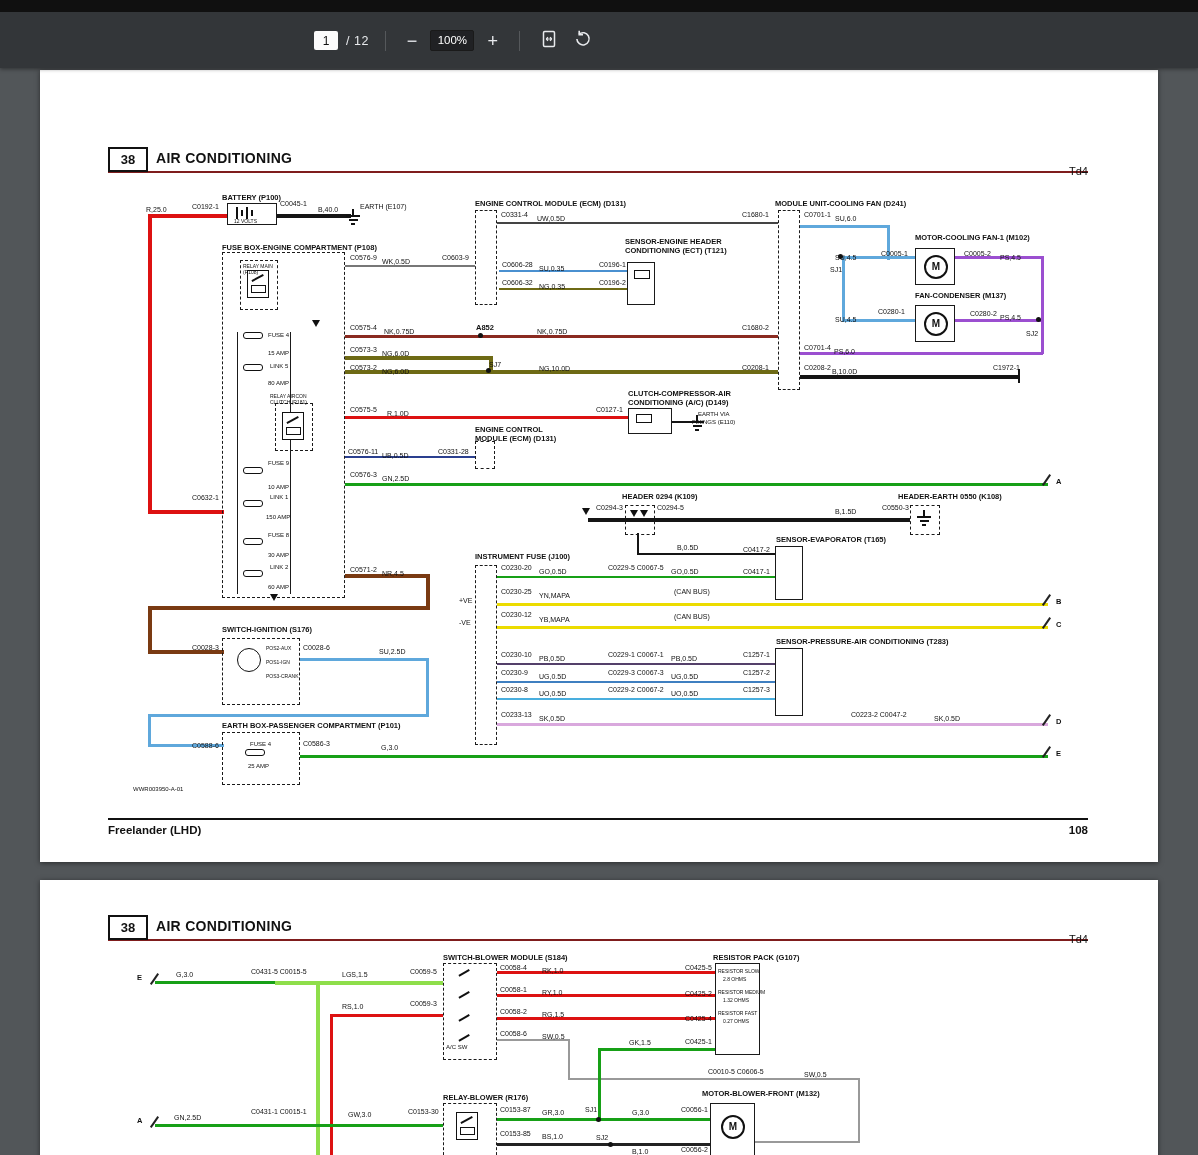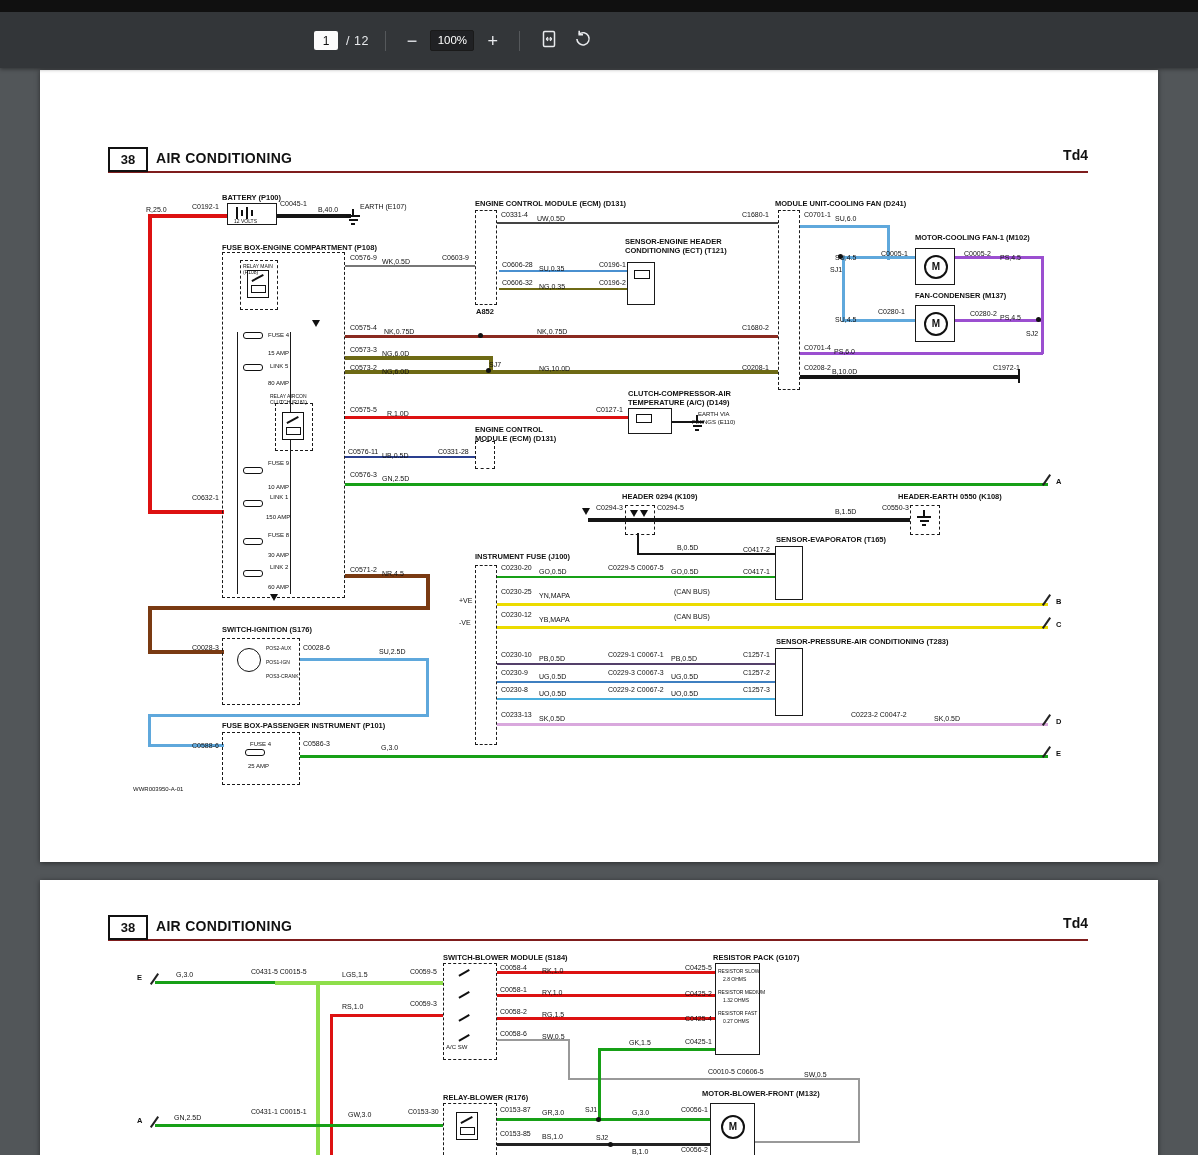--- a/index.html
+++ b/index.html
@@ -13,21 +13,21 @@
   .tb-btn{background:none;border:none;color:#e8eaed;font-size:18px;line-height:1;padding:2px 5px;cursor:pointer;font-family:"Liberation Sans",sans-serif}
   .zoom-box{min-width:32px;height:19px;background:#202124;color:#fff;border:1px solid #1a1a1a;border-radius:2px;text-align:center;line-height:19px;font-size:11.5px;padding:0 5px}
   .icon-btn{background:none;border:none;padding:2px 4px;cursor:pointer}
   
   .page{position:absolute;left:40px;width:1118px;background:#ffffff;box-shadow:0 1px 5px rgba(0,0,0,.5)}
   #page1{top:70px;height:792px}
   #page2{top:880px;height:400px}
   .sheet-header{position:absolute;left:68px;width:980px;height:24px;border-bottom:2px solid #7f1d1d}
   .sec-num{position:absolute;left:0;top:0;width:36px;height:21px;border:2px solid #111;font-weight:bold;font-size:13px;line-height:21px;text-align:center;color:#111}
   .sec-title{position:absolute;left:48px;top:3px;font-weight:bold;font-size:14px;letter-spacing:.3px;color:#111}
-  .sec-variant{position:absolute;right:0;top:0;font-weight:bold;font-size:14px;color:#111}
+  .sec-variant{position:absolute;right:0;top:18px;font-weight:normal;font-size:11px;color:#111}
   .sheet-footer{position:absolute;left:68px;top:748px;width:980px;border-top:2px solid #111;display:flex;justify-content:space-between;font-weight:bold;font-size:11.5px;color:#111;padding-top:4px}
   .diagram{position:absolute;left:0;top:0;right:0;bottom:0}
   
   .w{position:absolute}
   .box{position:absolute;border:1.5px solid #1a1a1a;box-sizing:border-box}
   .box.dashed{border-style:dashed}
   .box.solid{border-style:solid}
   .lb{position:absolute;font-size:7px;line-height:1.15;white-space:nowrap;color:#111}
   .lb.bold{font-weight:bold;font-size:7.5px}
   .lb.s5{font-size:5px}
@@ -281,32 +281,32 @@
       <div class="lb" style="left: 320px; top: 133px;">EARTH (E107)</div>
       <div class="lb s5" style="left: 194px; top: 149px;">12 VOLTS</div>
       <div class="lb bold" style="left: 182px; top: 174px;">FUSE BOX-ENGINE COMPARTMENT (P108)</div>
       <div class="lb bold" style="left: 435px; top: 130px;">ENGINE CONTROL MODULE (ECM) (D131)</div>
       <div class="lb bold" style="left: 585px; top: 168px;">SENSOR-ENGINE HEADER</div>
       <div class="lb bold" style="left: 585px; top: 177px;">CONDITIONING (ECT) (T121)</div>
       <div class="lb bold" style="left: 735px; top: 130px;">MODULE UNIT-COOLING FAN (D241)</div>
       <div class="lb bold" style="left: 875px; top: 164px;">MOTOR-COOLING FAN-1 (M102)</div>
       <div class="lb bold" style="left: 875px; top: 222px;">FAN-CONDENSER (M137)</div>
       <div class="lb bold" style="left: 588px; top: 320px;">CLUTCH-COMPRESSOR-AIR</div>
-      <div class="lb bold" style="left: 588px; top: 329px;">TEMPERATURE (A/C) (D149)</div>
+      <div class="lb bold" style="left: 588px; top: 329px;">CONDITIONING (A/C) (D149)</div>
       <div class="lb bold" style="left: 435px; top: 356px;">ENGINE CONTROL</div>
       <div class="lb bold" style="left: 435px; top: 365px;">MODULE (ECM) (D131)</div>
       <div class="lb s6" style="left: 658px; top: 341px;">EARTH VIA</div>
       <div class="lb s6" style="left: 652px; top: 349px;">FIXINGS (E110)</div>
       <div class="lb bold" style="left: 582px; top: 423px;">HEADER 0294 (K109)</div>
       <div class="lb bold" style="left: 858px; top: 423px;">HEADER-EARTH 0550 (K108)</div>
       <div class="lb bold" style="left: 736px; top: 466px;">SENSOR-EVAPORATOR (T165)</div>
       <div class="lb bold" style="left: 435px; top: 483px;">INSTRUMENT FUSE (J100)</div>
       <div class="lb bold" style="left: 736px; top: 568px;">SENSOR-PRESSURE-AIR CONDITIONING (T283)</div>
       <div class="lb bold" style="left: 182px; top: 556px;">SWITCH-IGNITION (S176)</div>
-      <div class="lb bold" style="left: 182px; top: 652px;">FUSE BOX-PASSENGER INSTRUMENT (P101)</div>
+      <div class="lb bold" style="left: 182px; top: 652px;">EARTH BOX-PASSENGER COMPARTMENT (P101)</div>
       <div class="lb s5" style="left: 203px; top: 194px;">RELAY MAIN</div>
       <div class="lb s5" style="left: 203px; top: 200px;">(R108)</div>
       <div class="lb s5" style="left: 230px; top: 324px;">RELAY AIRCON</div>
       <div class="lb s5" style="left: 230px; top: 330px;">CLUTCH (R181)</div>
       <div class="lb s6" style="left: 228px; top: 262px;">FUSE 4</div>
       <div class="lb s6" style="left: 228px; top: 280px;">15 AMP</div>
       <div class="lb s6" style="left: 230px; top: 293px;">LINK 5</div>
       <div class="lb s6" style="left: 228px; top: 310px;">80 AMP</div>
       <div class="lb s6" style="left: 228px; top: 390px;">FUSE 9</div>
       <div class="lb s6" style="left: 228px; top: 414px;">10 AMP</div>
@@ -341,21 +341,21 @@
       <div class="lb" style="left: 841px; top: 180px;">C0005-1</div>
       <div class="lb" style="left: 924px; top: 180px;">C0005-2</div>
       <div class="lb" style="left: 960px; top: 184px;">PS,4.5</div>
       <div class="lb" style="left: 795px; top: 246px;">SU,4.5</div>
       <div class="lb" style="left: 838px; top: 238px;">C0280-1</div>
       <div class="lb" style="left: 930px; top: 240px;">C0280-2</div>
       <div class="lb" style="left: 960px; top: 244px;">PS,4.5</div>
       <div class="lb" style="left: 986px; top: 260px;">SJ2</div>
       <div class="lb" style="left: 310px; top: 254px;">C0575-4</div>
       <div class="lb" style="left: 344px; top: 258px;">NK,0.75D</div>
-      <div class="lb bold" style="left: 436px; top: 238px;">A852</div>
+      <div class="lb bold" style="left: 436px; top: 254px;">A852</div>
       <div class="lb" style="left: 497px; top: 258px;">NK,0.75D</div>
       <div class="lb" style="left: 702px; top: 254px;">C1680-2</div>
       <div class="lb" style="left: 764px; top: 274px;">C0701-4</div>
       <div class="lb" style="left: 794px; top: 278px;">PS,6.0</div>
       <div class="lb" style="left: 310px; top: 276px;">C0573-3</div>
       <div class="lb" style="left: 342px; top: 280px;">NG,6.0D</div>
       <div class="lb" style="left: 310px; top: 294px;">C0573-2</div>
       <div class="lb" style="left: 342px; top: 298px;">NG,6.0D</div>
       <div class="lb" style="left: 449px; top: 291px;">SJ7</div>
       <div class="lb" style="left: 499px; top: 295px;">NG,10.0D</div>
@@ -421,20 +421,24 @@
       <div class="lb" style="left: 152px; top: 672px;">C0588-6</div>
       <div class="lb" style="left: 263px; top: 670px;">C0586-3</div>
       <div class="lb" style="left: 341px; top: 674px;">G,3.0</div>
       <div class="lb bold" style="left: 1016px; top: 408px;">A</div>
       <div class="lb bold" style="left: 1016px; top: 528px;">B</div>
       <div class="lb bold" style="left: 1016px; top: 551px;">C</div>
       <div class="lb bold" style="left: 1016px; top: 648px;">D</div>
       <div class="lb bold" style="left: 1016px; top: 680px;">E</div>
       <div class="lb s6" style="left: 93px; top: 716px;">WWR003950-A-01</div>
     </div>
+  <div class="sheet-footer">
+    <span>Freelander (LHD)</span>
+    <span>108</span>
+  </div>
 </div>
 
 <div class="page" id="page2">
   <div class="sheet-header" style="top:35px">
     <div class="sec-num">38</div>
     <div class="sec-title">AIR CONDITIONING</div>
     <div class="sec-variant">Td4</div>
   </div>
   <div class="diagram">
       <div class="w" style="left: 115px; top: 101px; width: 122px; height: 3px; background: rgb(23, 160, 23);"></div>

